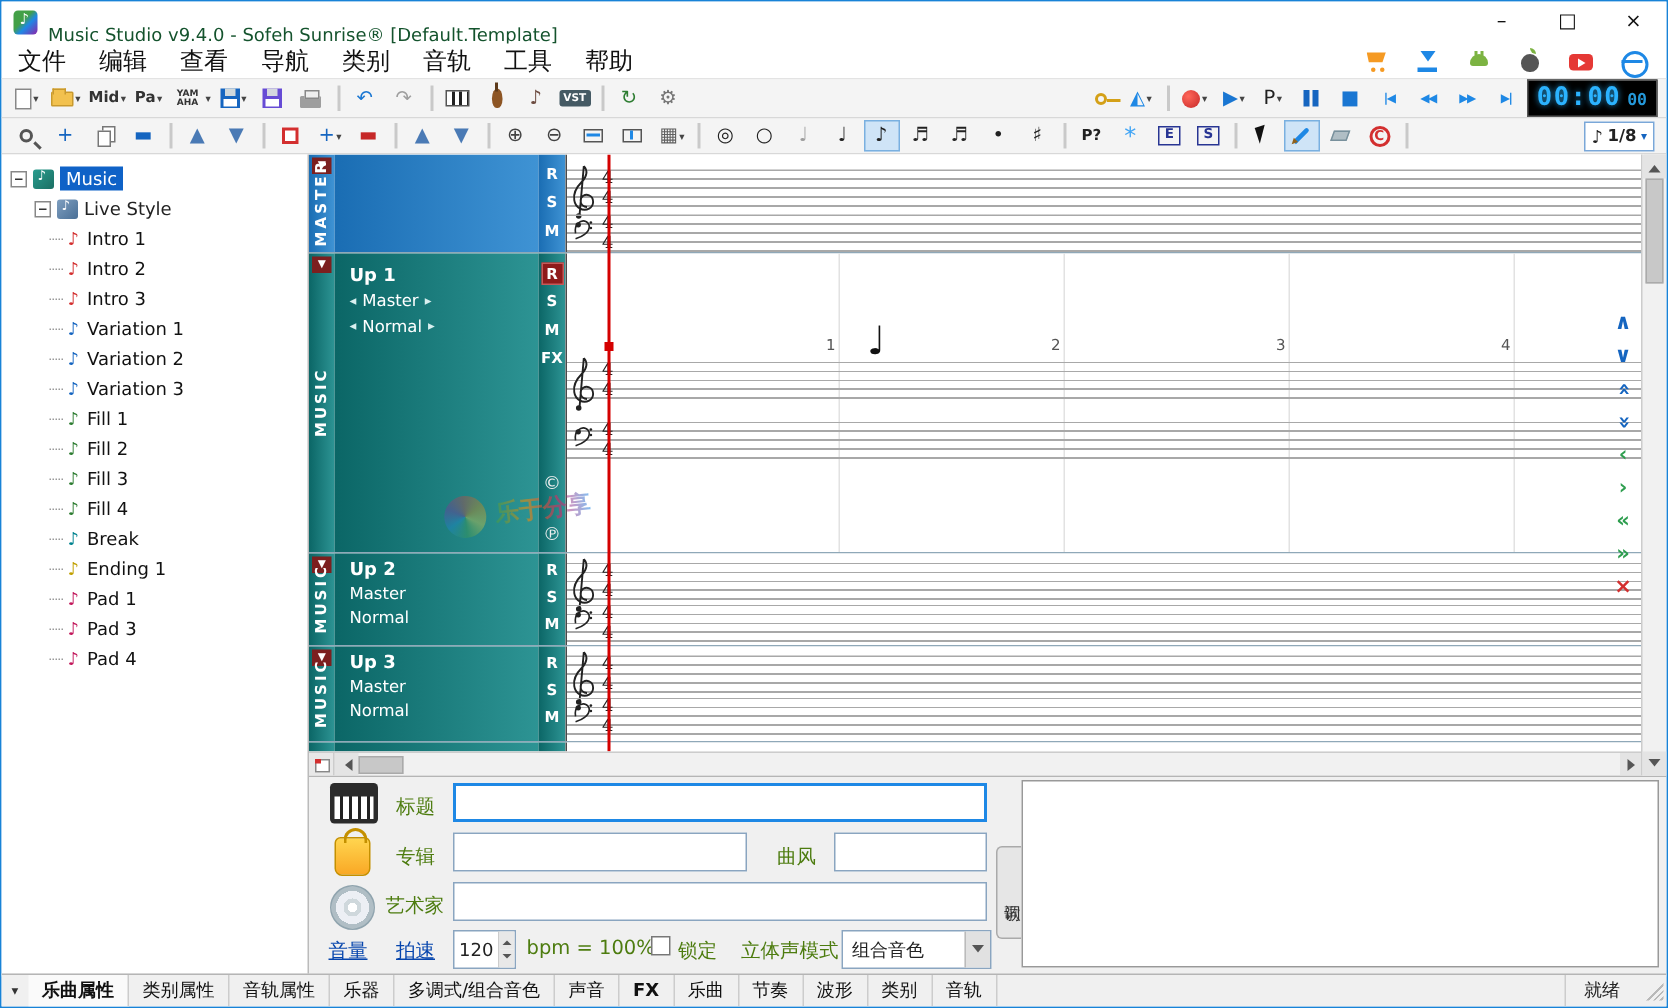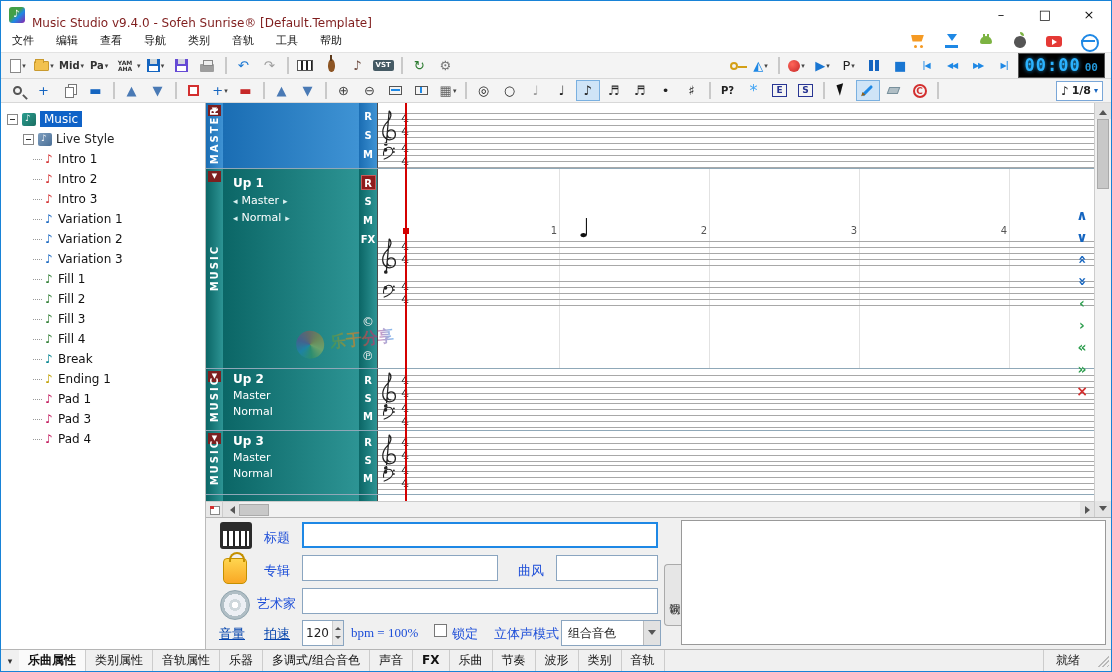--- a/index.html
+++ b/index.html
@@ -3,27 +3,27 @@
 <meta charset="utf-8">
 <style>
   * { box-sizing: border-box; margin: 0; padding: 0; }
   body { font-family: "DejaVu Sans", "Liberation Sans", sans-serif; font-size: 12px; color:#222; background:#888; }
   #app { position:relative; width:1112px; height:672px; background:#fff; border:1px solid #1883d7; overflow:hidden; }
 
   
   .titlebar { position:absolute; left:0; top:0; right:0; height:28px; background:#fff; display:flex; align-items:center; }
   .appicon { width:16px; height:16px; margin:0 7px 0 8px; border-radius:3px; background:linear-gradient(135deg,#43a047 0 40%,#1e88e5 60%,#8e24aa); position:relative; }
   .appicon::after { content:"♪"; position:absolute; left:4px; top:1px; color:#fff; font-size:10px; }
-  .wtitle { font-size:12px; color:#7f1d1d;margin-top:16px; }
+  .wtitle { font-size:12px; color:#14532d;margin-top:16px; }
   .wctrls { margin-left:auto; display:flex; height:28px; }
   .wbtn { width:44px; text-align:center; line-height:28px; font-size:13px; color:#111; }
 
   
   .menubar { position:absolute; left:0; top:28px; right:0; height:24px; background:#fff; border-bottom:1px solid #e3e3e3; display:flex; align-items:center; }
-  .menu-item { padding:0 11px; line-height:24px; font-size:11px; color:#111; }
+  .menu-item { padding:0 11px; line-height:24px; font-size:16px; color:#111; }
   .quick { margin-left:auto; display:flex; align-items:center; gap:16px; padding-right:14px; }
   .qi { width:18px; height:18px; position:relative; display:inline-block; }
   .ic-cart::before { content:""; position:absolute; left:2px; top:3px; width:13px; height:7px; background:#f59a23; clip-path:polygon(0 0,100% 0,82% 100%,12% 100%); }
   .ic-cart::after { content:""; position:absolute; left:5px; bottom:2px; width:3px; height:3px; border-radius:50%; background:#f59a23; box-shadow:6px 0 0 #f59a23; }
   .ic-download::before { content:""; position:absolute; left:4px; top:2px; width:0; height:0; border:5px solid transparent; border-top:7px solid #1e88e5; }
   .ic-download::after { content:""; position:absolute; left:2px; bottom:2px; width:13px; height:3px; background:#1e88e5; }
   .ic-android::before { content:""; position:absolute; left:3px; top:4px; width:12px; height:8px; background:#7cb342; border-radius:6px 6px 2px 2px; }
   .ic-android::after { content:""; position:absolute; left:6px; top:2px; width:2px; height:3px; background:#7cb342; box-shadow:4px 0 0 #7cb342; }
   .ic-apple::before { content:""; position:absolute; left:3px; top:4px; width:12px; height:12px; border-radius:50% 50% 48% 48%; background:#555; }
   .ic-apple::after { content:""; position:absolute; left:9px; top:0px; width:4px; height:4px; border-radius:0 100% 0 100%; background:#7cb342; }
@@ -166,21 +166,21 @@
   .tri-d { width:0; height:0; border:4px solid transparent; border-top:5px solid #555; margin-top:2px; }
   .hthumb { width:30px; height:12px; background:#c8c8c8; border:1px solid #aaa; }
   .htrack { flex:1; }
   .vscroll { position:absolute; right:0; top:102px; width:17px; height:414px; background:#f1f1f1; border-left:1px solid #ccc; display:flex; flex-direction:column; align-items:center; z-index:8; }
   .vbtn { height:16px; width:100%; display:flex; align-items:center; justify-content:center; background:#e4e4e4; }
   .vthumb { width:12px; height:70px; background:#c8c8c8; border:1px solid #aaa; }
   .vtrack { flex:1; }
 
   
   .props { position:absolute; left:205px; top:516px; right:0; height:134px; background:#f0f0f0; border-top:1px solid #b5b5b5; }
-  .plabel { position:absolute; font-size: 13px; color:#1d4ed8;font-family:Liberation Serif, serif; }
+  .plabel { position:absolute; font-size: 13px; color:#4d7c0f; }
   .pinput { position:absolute; background:#fff; border:1px solid #8aa5c0; height:26px; padding:0 6px; font-size:12px; font-family:inherit; }
   .pi-piano { position:absolute; left:14px; top:4px; width:32px; height:27px; background:#2b2b2b; border-radius:3px; }
   .pi-piano::after { content:""; position:absolute; left:3px; right:3px; bottom:3px; height:15px; background:repeating-linear-gradient(90deg,#fff 0 4px,#222 4px 6px); }
   .pi-barrel { position:absolute; left:17px; top:40px; width:24px; height:26px; background:linear-gradient(#ffd54f,#f9a825); border:1px solid #c49000; border-radius:4px 4px 5px 5px; }
   .pi-barrel::before { content:""; position:absolute; left:5px; top:-7px; width:12px; height:8px; border:2px solid #c49000; border-bottom:none; border-radius:8px 8px 0 0; }
   .pi-cd { position:absolute; left:14px; top:72px; width:30px; height:30px; border-radius:50%; border:1px solid #90a4ae;
     background:radial-gradient(circle,#fff 0 3px,#cfd8dc 3px 6px,#eceff4 6px 11px,#b0bec5 11px 15px); }
   .plink { position:absolute; font-size:13px; color:#0645ad; text-decoration:underline; }
   .spinbox { position:absolute; left:96px; top:102px; width:42px; height:26px; background:#fff; border:1px solid #8aa5c0; display:flex; }
   .spinval { flex:1; text-align:center; line-height:24px; font-size:12px; }

